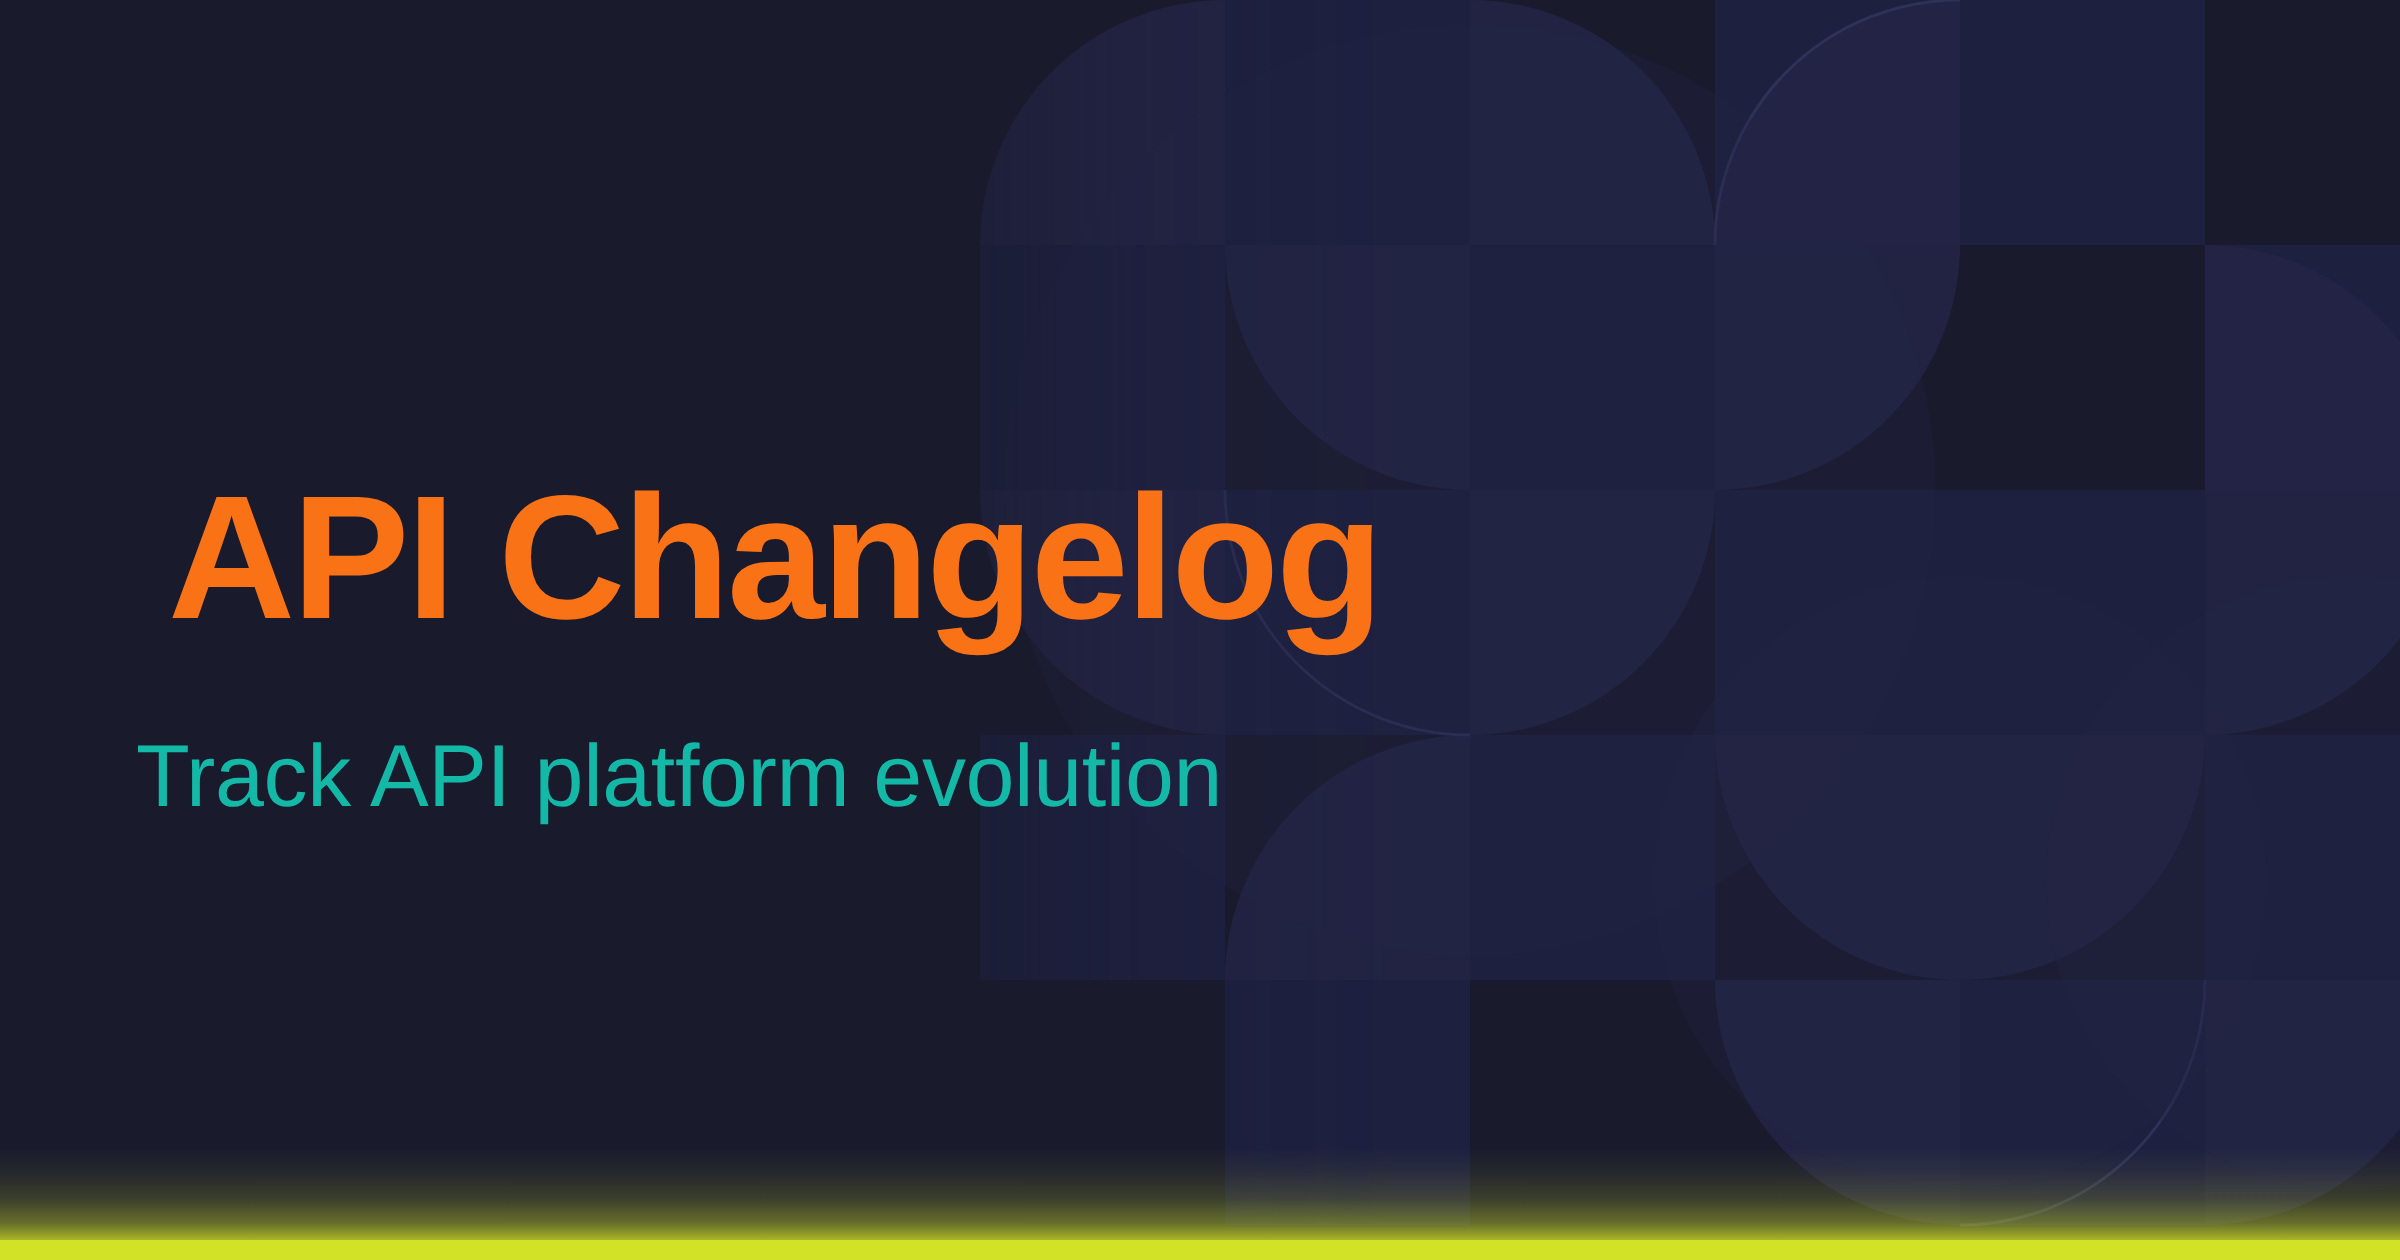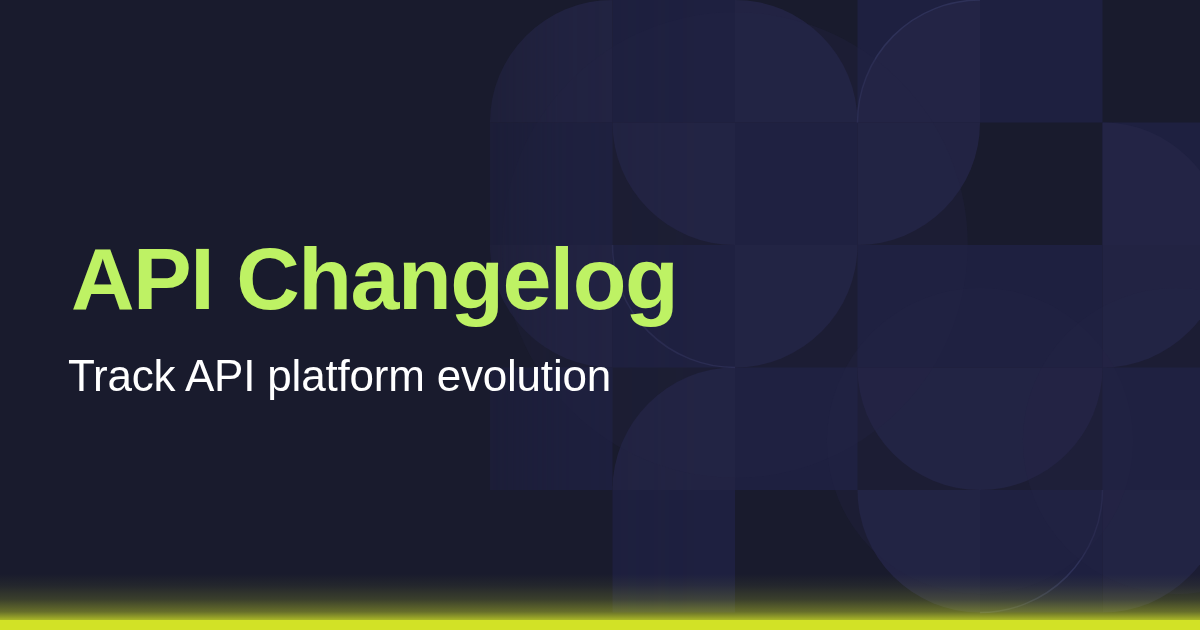--- a/index.html
+++ b/index.html
@@ -49,35 +49,35 @@
     position: absolute;
     left: 68px;
     top: 0;
     height: 630px;
     display: flex;
     flex-direction: column;
     justify-content: center;
     z-index: 3;
   }
   .title {
-    margin: 3px;
+    margin: 16px;
     font-size: 88px;
     line-height: 1.0;
     font-weight: 700;
     letter-spacing: -1.5px;
-    color: #bef264;
+    color: #f97316;
     white-space: nowrap;
   }
   .subtitle {
     margin: 28px 0 0 0;
     font-size: 44px;
     line-height: 1.0;
     font-weight: 400;
     letter-spacing: -0.2px;
-    color: #ffffff;
+    color: #14b8a6;
     white-space: nowrap;
   }
 
   
   .accent-fade {
     position: absolute;
     left: 0;
     right: 0;
     bottom: 10px;
     height: 46px;

